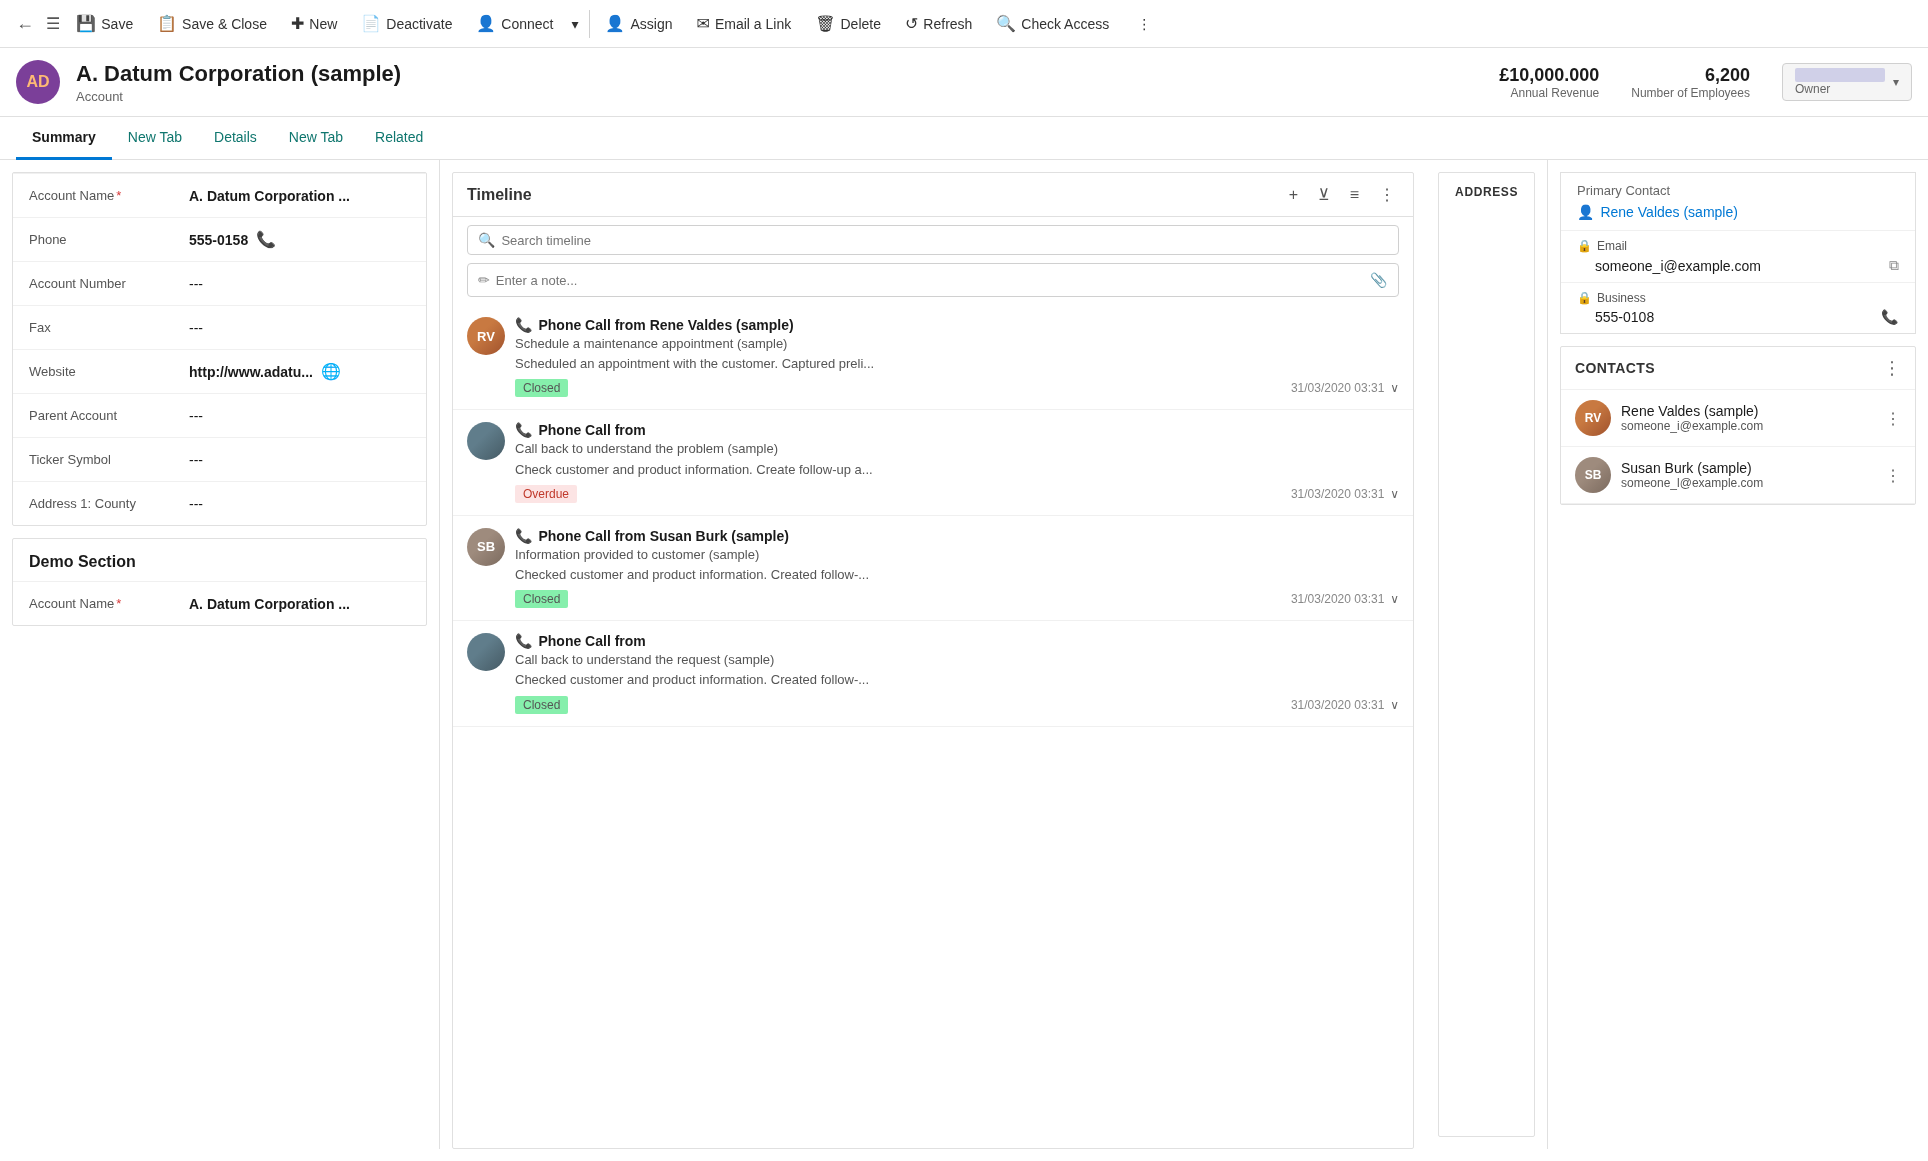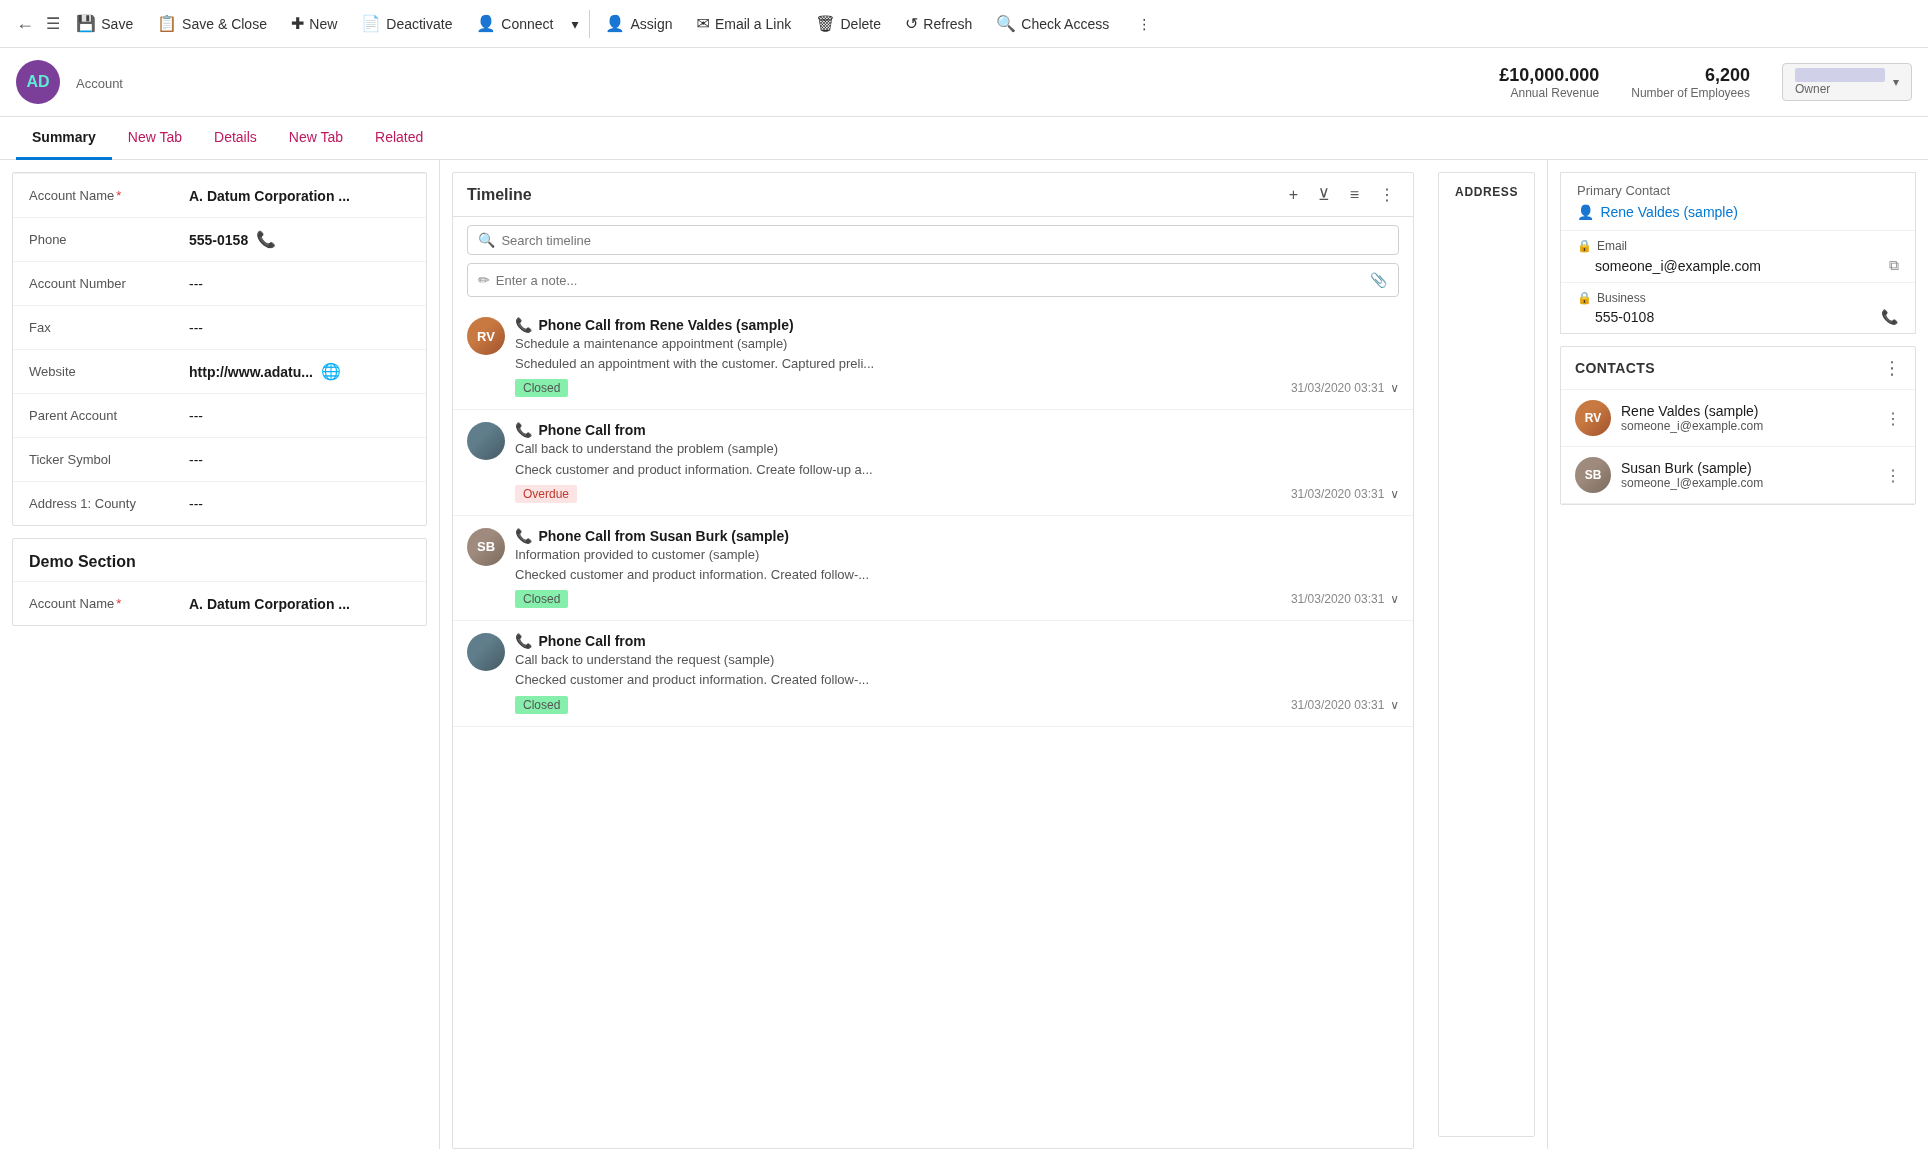--- a/index.html
+++ b/index.html
@@ -38,21 +38,21 @@
       align-items: center;
       padding: 12px 16px;
       border-bottom: 1px solid #e0e0e0;
       gap: 16px;
     }
     .avatar-circle {
       width: 44px; height: 44px;
       border-radius: 50%;
       background: #7B3F99;
       display: flex; align-items: center; justify-content: center;
-      color: #5eead4; font-size: 16px; font-weight: 700;
+      color: #fdba74; font-size: 16px; font-weight: 700;
       flex-shrink: 0;
       text-align: right;
     }
     .header-title-block { flex: 1; }
     .header-title { font-size: 22px; font-weight: 600; color: #1a1a1a; }
     .header-subtitle { font-size: 13px; color: #666; margin-top: 2px; }
     .header-stats {
       display: flex;
       align-items: center;
       gap: 32px;
@@ -81,21 +81,21 @@
       align-items: center;
       padding: 0 16px;
       border-bottom: 1px solid #e0e0e0;
       gap: 0;
       text-align: right;
     }
     .tab {
       padding: 12px 16px;
       cursor: pointer;
       font-size: 14px;
-      color: #be185d;
+      color: #0f766e;
       border-bottom: 3px solid transparent;
       margin-bottom: -1px;
     }
     .tab.active {
       color: #1a1a1a;
       border-bottom: 3px solid #0078d4;
       font-weight: 600;
     }
 
     
@@ -470,20 +470,21 @@
   <button class="toolbar-btn toolbar-more">
     <span>⋮</span>
   </button>
 </div>
 
 <div class="header">
   <div class="avatar-circle">
     <span>AD</span>
   </div>
   <div class="header-title-block">
+    <div class="header-title">A. Datum Corporation (sample)</div>
     <div class="header-subtitle">Account</div>
   </div>
   <div class="header-stats">
     <div class="stat-block">
       <div class="stat-value">£10,000.000</div>
       <div class="stat-label">Annual Revenue</div>
     </div>
     <div class="stat-block">
       <div class="stat-value">6,200</div>
       <div class="stat-label">Number of Employees</div>

